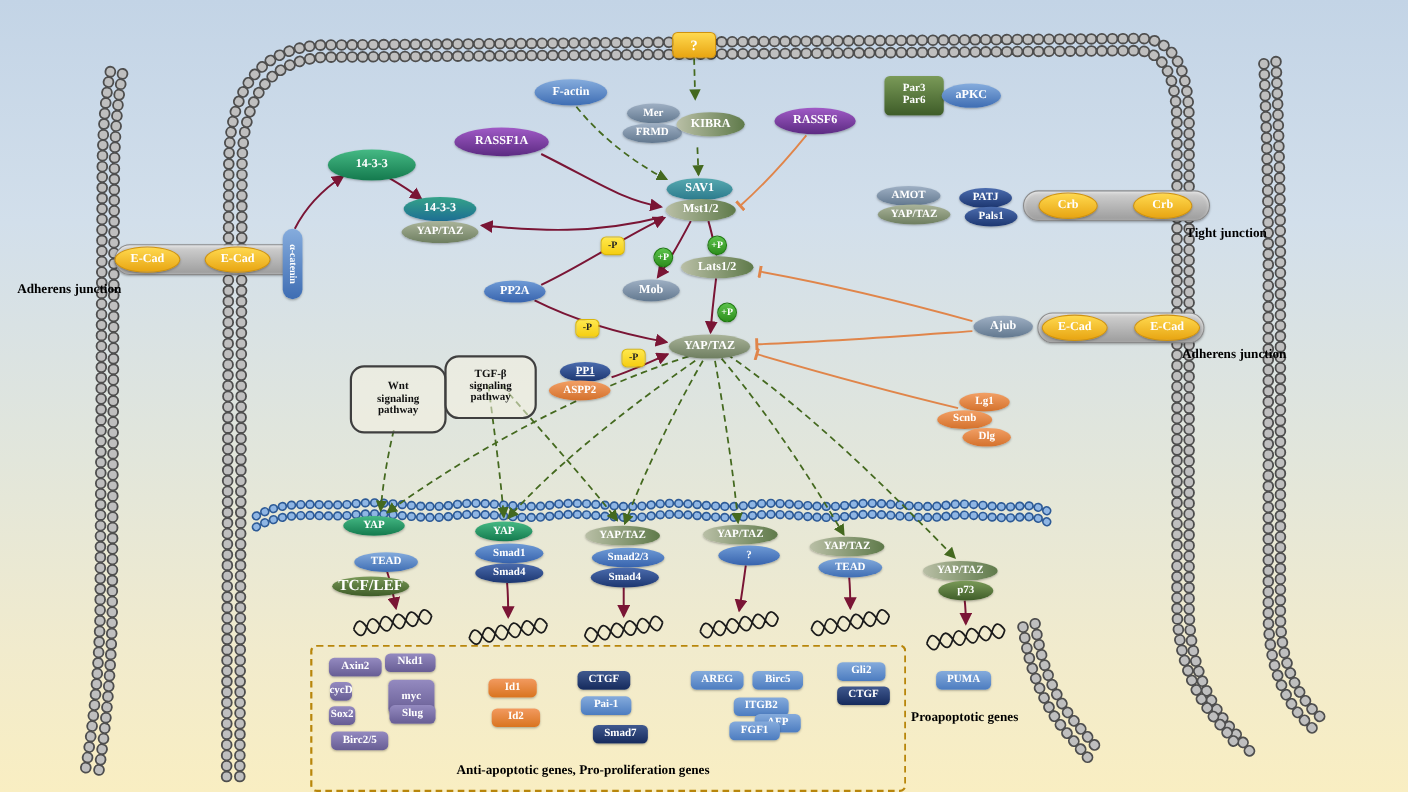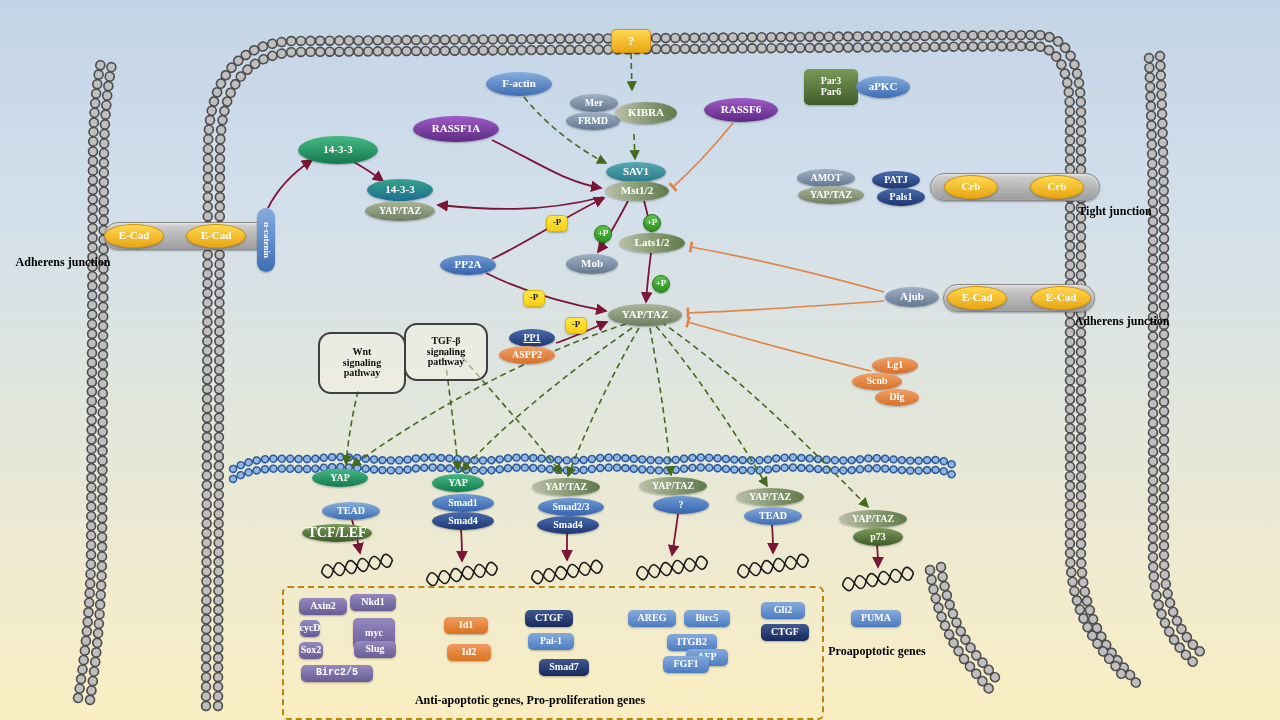--- a/index.html
+++ b/index.html
@@ -219,21 +219,21 @@
       <div class="node ellipse" style="left: 736px; top: 488px; width: 68px; height: 18px; background: linear-gradient(90deg, rgb(185, 191, 166), rgb(95, 122, 74)); color: rgb(255, 255, 255); font-size: 10px;">YAP/TAZ</div>
       <div class="node ellipse" style="left: 744px; top: 507px; width: 58px; height: 18px; background: linear-gradient(rgb(133, 172, 221), rgb(62, 109, 179)); color: rgb(255, 255, 255); font-size: 10px;">TEAD</div>
       <div class="node ellipse" style="left: 839px; top: 510px; width: 68px; height: 18px; background: linear-gradient(90deg, rgb(185, 191, 166), rgb(95, 122, 74)); color: rgb(255, 255, 255); font-size: 10px;">YAP/TAZ</div>
       <div class="node ellipse" style="left: 853px; top: 528px; width: 50px; height: 18px; background: linear-gradient(rgb(122, 154, 88), rgb(62, 92, 40)); color: rgb(255, 255, 255); font-size: 10px;">p73</div>
       <div class="node rrect" style="left: 299px; top: 597.5px; width: 48px; height: 17px; background: linear-gradient(rgb(148, 138, 192), rgb(103, 93, 148)); color: rgb(255, 255, 255); font-size: 10px;">Axin2</div>
       <div class="node rrect" style="left: 350px; top: 593.5px; width: 46px; height: 17px; background: linear-gradient(rgb(148, 138, 192), rgb(103, 93, 148)); color: rgb(255, 255, 255); font-size: 10px;">Nkd1</div>
       <div class="node rrect" style="left: 300px; top: 619.5px; width: 20px; height: 17px; background: linear-gradient(rgb(148, 138, 192), rgb(103, 93, 148)); color: rgb(255, 255, 255); font-size: 10px;">cycD</div>
       <div class="node rrect" style="left: 353px; top: 617.5px; width: 42px; height: 31px; background: linear-gradient(rgb(148, 138, 192), rgb(103, 93, 148)); color: rgb(255, 255, 255); font-size: 10px;">myc</div>
       <div class="node rrect" style="left: 299px; top: 641.5px; width: 24px; height: 17px; background: linear-gradient(rgb(148, 138, 192), rgb(103, 93, 148)); color: rgb(255, 255, 255); font-size: 10px;">Sox2</div>
       <div class="node rrect" style="left: 354px; top: 640.5px; width: 42px; height: 17px; background: linear-gradient(rgb(148, 138, 192), rgb(103, 93, 148)); color: rgb(255, 255, 255); font-size: 10px;">Slug</div>
-      <div class="node rrect" style="left: 301px; top: 664.5px; width: 72px; height: 17px; background: linear-gradient(rgb(148, 138, 192), rgb(103, 93, 148)); color: rgb(255, 255, 255); font-size: 10px; font-family: Liberation Mono, monospace;">Birc2/5</div>
+      <div class="node rrect" style="left: 301px; top: 664.5px; width: 52px; height: 17px; background: linear-gradient(rgb(148, 138, 192), rgb(103, 93, 148)); color: rgb(255, 255, 255); font-size: 10px;">Birc2/5</div>
       <div class="node rrect" style="left: 444px; top: 616.5px; width: 44px; height: 17px; background: linear-gradient(rgb(242, 154, 96), rgb(217, 116, 31)); color: rgb(255, 255, 255); font-size: 10px;">Id1</div>
       <div class="node rrect" style="left: 447px; top: 643.5px; width: 44px; height: 17px; background: linear-gradient(rgb(242, 154, 96), rgb(217, 116, 31)); color: rgb(255, 255, 255); font-size: 10px;">Id2</div>
       <div class="node rrect" style="left: 525px; top: 609.5px; width: 48px; height: 17px; background: linear-gradient(rgb(64, 89, 143), rgb(21, 42, 92)); color: rgb(255, 255, 255); font-size: 10px;">CTGF</div>
       <div class="node rrect" style="left: 528px; top: 632.5px; width: 46px; height: 17px; background: linear-gradient(rgb(133, 171, 220), rgb(76, 124, 192)); color: rgb(255, 255, 255); font-size: 10px;">Pai-1</div>
       <div class="node rrect" style="left: 539px; top: 658.5px; width: 50px; height: 17px; background: linear-gradient(rgb(64, 89, 143), rgb(21, 42, 92)); color: rgb(255, 255, 255); font-size: 10px;">Smad7</div>
       <div class="node rrect" style="left: 628px; top: 609.5px; width: 48px; height: 17px; background: linear-gradient(rgb(133, 171, 220), rgb(76, 124, 192)); color: rgb(255, 255, 255); font-size: 10px;">AREG</div>
       <div class="node rrect" style="left: 684px; top: 609.5px; width: 46px; height: 17px; background: linear-gradient(rgb(133, 171, 220), rgb(76, 124, 192)); color: rgb(255, 255, 255); font-size: 10px;">Birc5</div>
       <div class="node rrect" style="left: 627px; top: 633.5px; width: 50px; height: 17px; background: linear-gradient(rgb(133, 171, 220), rgb(76, 124, 192)); color: rgb(255, 255, 255); font-size: 10px; margin-left: 40px;">ITGB2</div>
       <div class="node rrect" style="left: 686px; top: 612px; width: 42px; height: 17px; background: linear-gradient(rgb(133, 171, 220), rgb(76, 124, 192)); color: rgb(255, 255, 255); font-size: 10px; margin-top: 37px;">AFP</div>
       <div class="node rrect" style="left: 663px; top: 655.5px; width: 46px; height: 17px; background: linear-gradient(rgb(133, 171, 220), rgb(76, 124, 192)); color: rgb(255, 255, 255); font-size: 10px;">FGF1</div>

